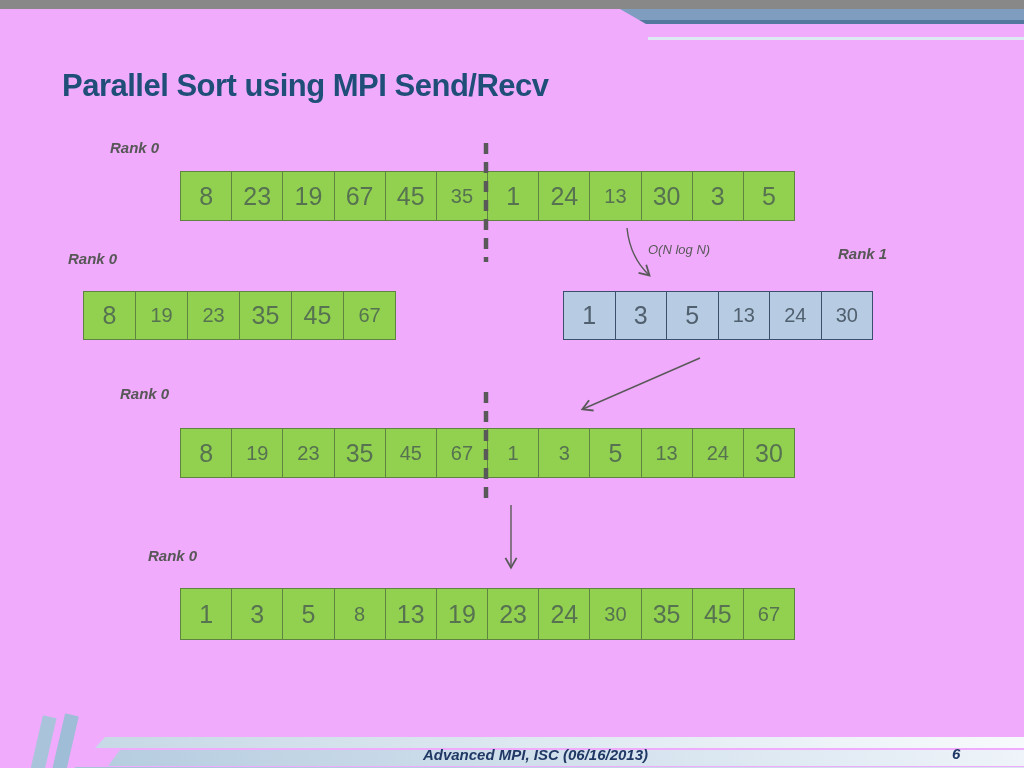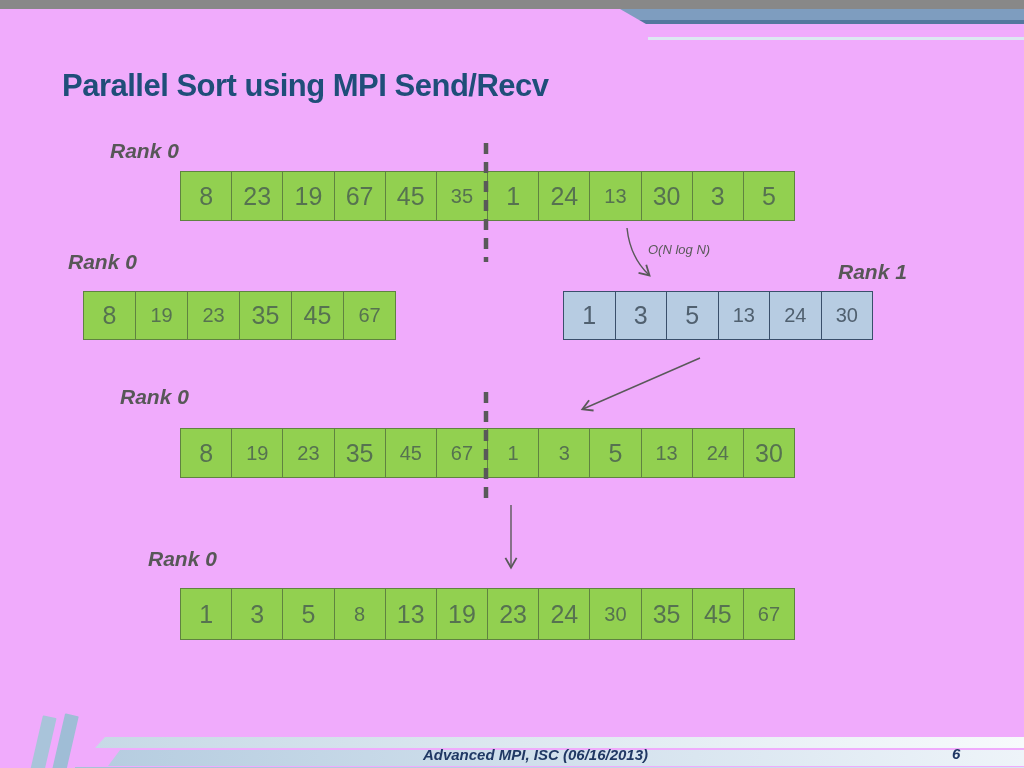--- a/index.html
+++ b/index.html
@@ -14,21 +14,21 @@
 
   
   .top-band{position:absolute;left:620px;top:0;width:404px;height:15px;
     background:linear-gradient(to bottom,var(--accent) 0 11px,var(--accent-edge) 11px 15px);
     clip-path:polygon(0 0,100% 0,100% 100%,26px 100%);}
   .top-faint-line{position:absolute;left:648px;top:28px;right:0;height:3px;background:#dce8f2;}
 
   .title{position:absolute;left:62px;top:38px;font-size:31px;font-weight:700;
     color:var(--title);letter-spacing:-0.5px;}
 
-  .rank-label{position:absolute;font-size:21px;font-weight:700;font-style:italic;color:var(--label);}
+  .rank-label{position:absolute;font-size:15px;font-weight:700;font-style:italic;color:var(--label);}
 
   .arr{position:absolute;display:flex;box-sizing:border-box;}
   .arr .cell{flex:1;display:flex;align-items:center;justify-content:center;
     font-size:25px;box-sizing:border-box;}
   .arr .cell.small{font-size:20px;}
   .arr.green{border:1.5px solid var(--green-border);}
   .arr.green .cell{background:var(--green-fill);border-right:1.5px solid var(--green-border);color:var(--green-text);}
   .arr.blue{border:1.5px solid var(--blue-border);}
   .arr.blue .cell{background:var(--blue-fill);border-right:1.5px solid var(--blue-border);color:var(--blue-text);}
   .arr .cell:last-child{border-right:none;}
@@ -67,21 +67,21 @@
 
 <div class="slide">
 
   <div class="top-band"></div>
   <div class="top-faint-line"></div>
 
   <h1 class="title">Parallel Sort using MPI Send/Recv</h1>
 
   <div class="rank-label" style="left:110px;top:130px;">Rank 0</div>
   <div class="rank-label" style="left:68px;top:241px;">Rank 0</div>
-  <div class="rank-label" style="left:838px;top:251px;">Rank 1</div>
+  <div class="rank-label" style="left:838px;top:236px;">Rank 1</div>
   <div class="rank-label" style="left:120px;top:376px;">Rank 0</div>
   <div class="rank-label" style="left:148px;top:538px;">Rank 0</div>
 
   <div id="row1" class="arr green">
       <div class="cell">8</div>
       <div class="cell">23</div>
       <div class="cell">19</div>
       <div class="cell">67</div>
       <div class="cell">45</div>
       <div class="cell small">35</div>

